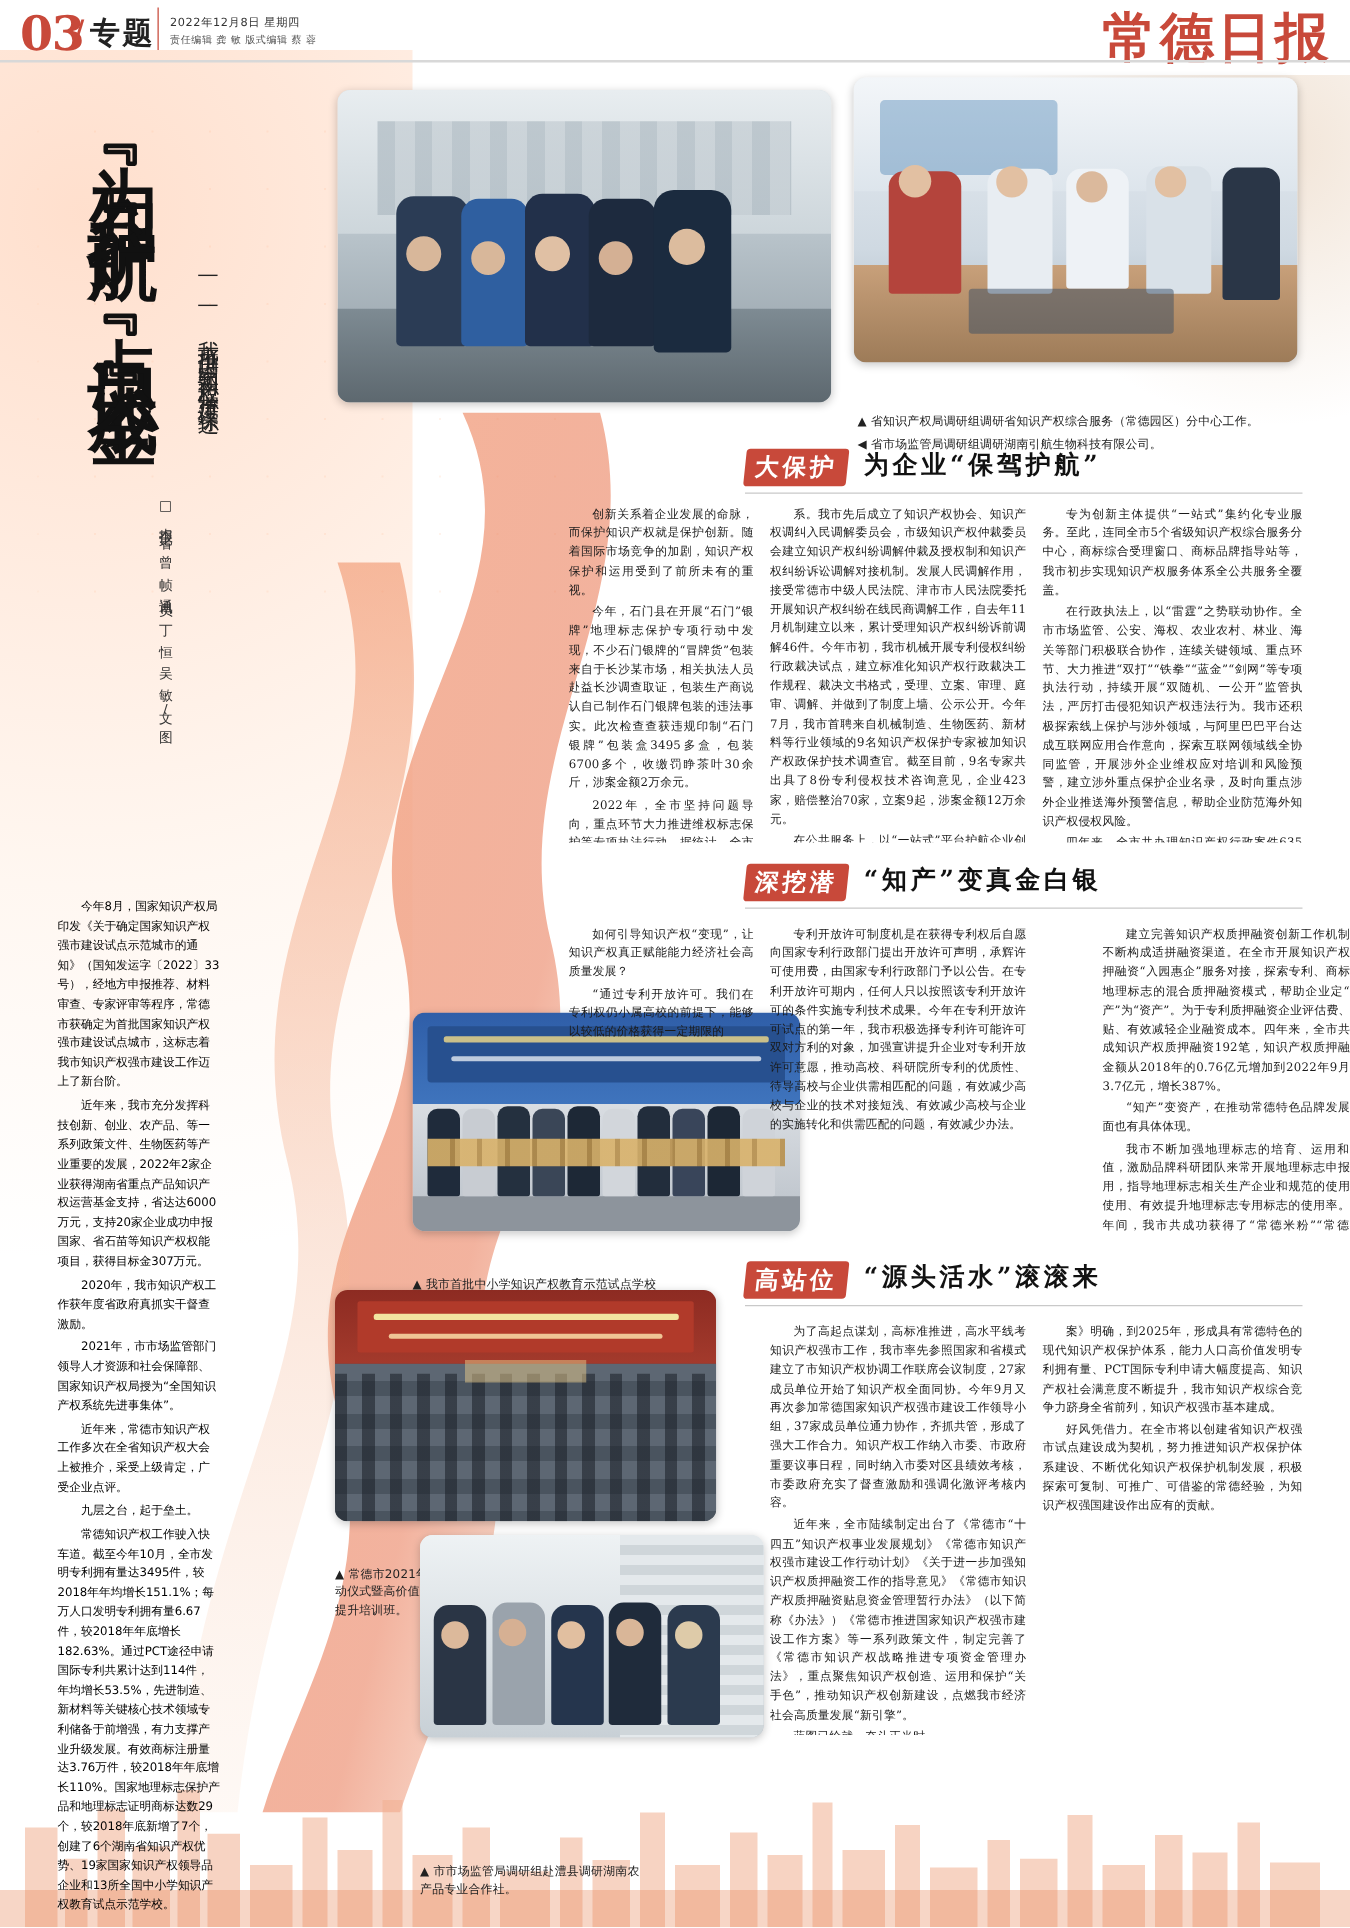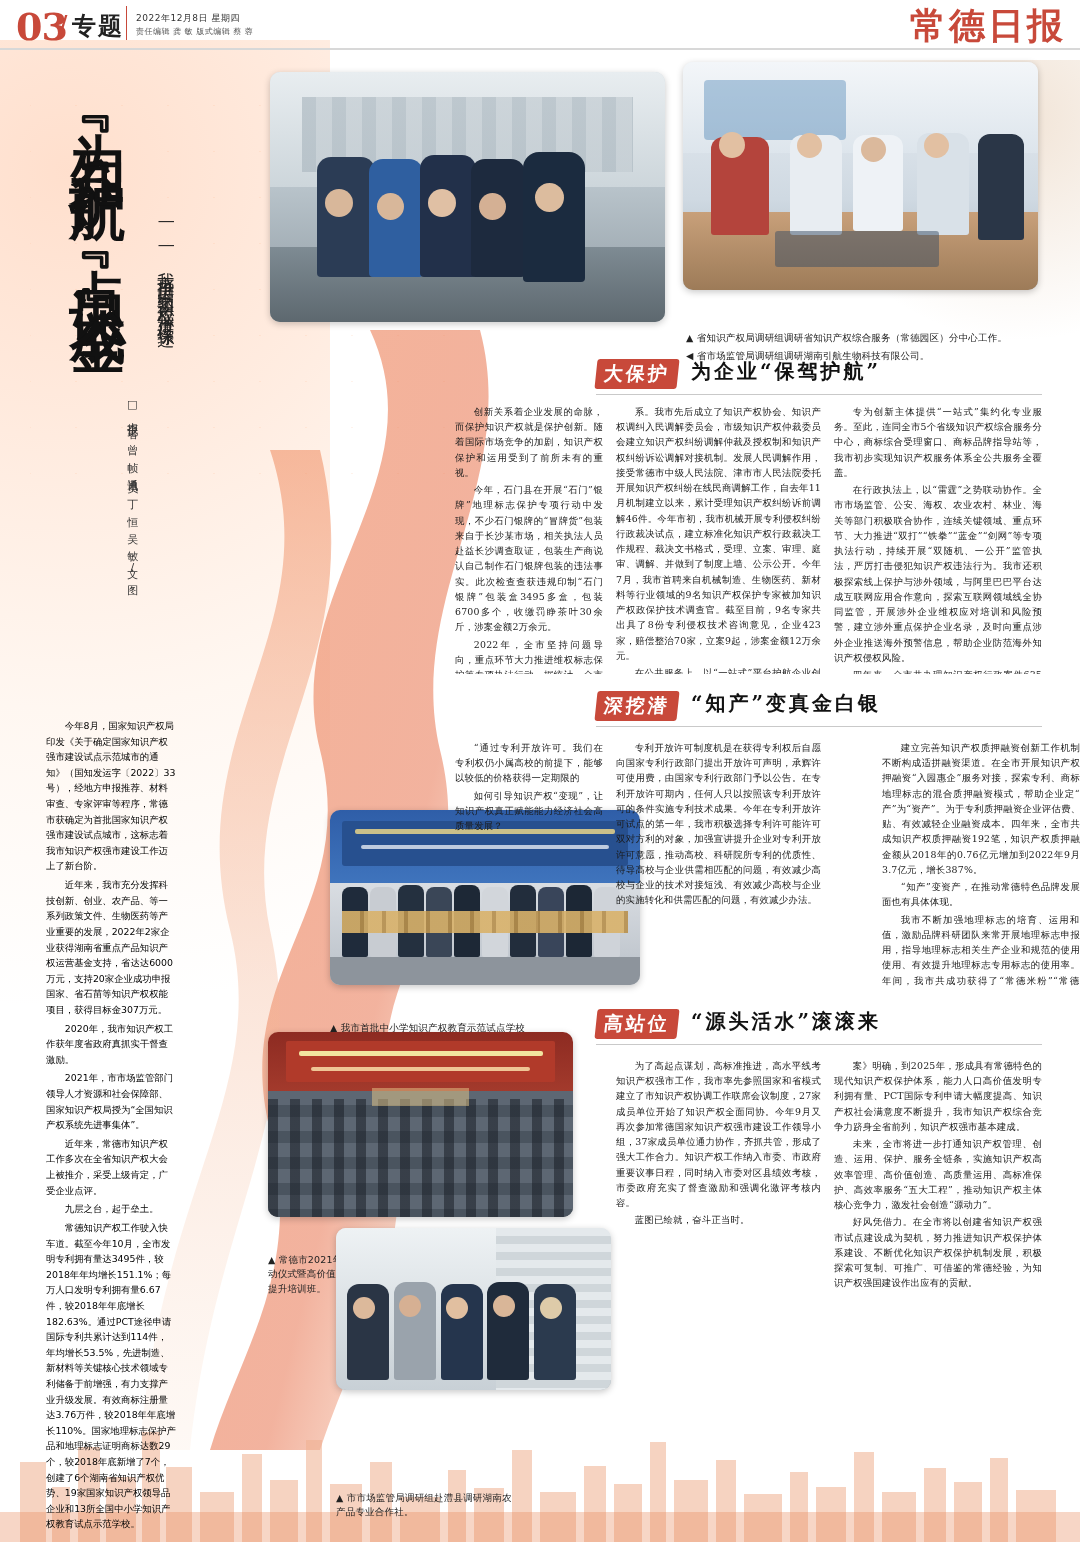--- a/index.html
+++ b/index.html
@@ -45,21 +45,21 @@
   }
   .mast-slash{position:absolute;left:58px;top:10px;font-size:28px;color:#c8493a;}
   .mast-section{
     position:absolute;left:72px;top:10px;font-size:24px;color:#222;font-weight:bold;
     font-family:"DejaVu Serif","Liberation Serif",serif;letter-spacing:2px;
   }
   .mast-rule{position:absolute;left:126px;top:6px;width:1px;height:34px;background:#c8493a;}
   .mast-date{position:absolute;left:136px;top:12px;font-size:9px;color:#333;letter-spacing:.5px;}
   .mast-editors{position:absolute;left:136px;top:26px;font-size:8px;color:#555;letter-spacing:.5px;}
   .mast-title{
-    position:absolute;right:14px;top:2px;font-size:36px;color:#c8493a;font-weight:bold;
+    position:absolute;right:14px;top:2px;font-size:43px;color:#c8493a;font-weight:bold;
     font-family:"DejaVu Serif","Liberation Serif",serif;letter-spacing:3px;
   }
   .mast-line{position:absolute;left:0;top:48px;width:1080px;height:2px;background:#d8d8d8;}
 
   
   .headline-wrap{position:absolute;left:66px;top:88px;width:180px;height:600px;}
   .headline{
     writing-mode:vertical-rl;text-orientation:upright;
     font-family:"DejaVu Serif","Liberation Serif",serif;
     font-size:56px;font-weight:bold;color:#111;letter-spacing:10px;line-height:1.16;
@@ -323,41 +323,41 @@
       <p>四年来，全市共办理知识产权行政案件635件，共处罚没人币804.8万元；受理知识产权仲裁案件988件，审结962件；批准和处定违纪知识产权案件12件17人；破获刑事案件63起，移送起诉犯罪嫌疑人105人，形成了有力震慑，维护了良好的市场秩序。</p>
     </div>
 
   <div class="sec-head" style="left:596px;top:690px;">
     <span class="tag">深挖潜</span>
     <span class="txt">“知产”变真金白银</span>
   </div>
   <div class="sec-rule" style="left:596px;top:726px;width:446px;"></div>
 
   <div class="col" style="left:455px;top:740px;width:148px;height:250px;overflow:hidden;" id="s2c1">
+      <p>如何引导知识产权“变现”，让知识产权真正赋能能力经济社会高质量发展？</p>
       <p>“通过专利开放许可。我们在专利权仍小属高校的前提下，能够以较低的价格获得一定期限的</p>
-      <p>如何引导知识产权“变现”，让知识产权真正赋能能力经济社会高质量发展？</p>
     </div>
   <div class="col" style="left:616px;top:740px;width:205px;height:250px;overflow:hidden;" id="s2c2">
       <p>专利开放许可制度机是在获得专利权后自愿向国家专利行政部门提出开放许可声明，承辉许可使用费，由国家专利行政部门予以公告。在专利开放许可期内，任何人只以按照该专利开放许可的条件实施专利技术成果。今年在专利开放许可试点的第一年，我市积极选择专利许可能许可双对方利的对象，加强宣讲提升企业对专利开放许可意愿，推动高校、科研院所专利的优质性、待导高校与企业供需相匹配的问题，有效减少高校与企业的技术对接短浅、有效减少高校与企业的实施转化和供需匹配的问题，有效减少办法。</p>
     </div>
   <div class="col" style="left:882px;top:740px;width:208px;height:250px;overflow:hidden;" id="s2c3">
       <p>建立完善知识产权质押融资创新工作机制，不断构成适拼融资渠道。在全市开展知识产权质押融资“入园惠企”服务对接，探索专利、商标、地理标志的混合质押融资模式，帮助企业定“知产”为“资产”。为于专利质押融资企业评估费、补贴、有效减轻企业融资成本。四年来，全市共完成知识产权质押融资192笔，知识产权质押融资金额从2018年的0.76亿元增加到2022年9月的3.7亿元，增长387%。</p>
       <p>“知产”变资产，在推动常德特色品牌发展方面也有具体体现。</p>
       <p>我市不断加强地理标志的培育、运用和增值，激励品牌科研团队来常开展地理标志申报调用，指导地理标志相关生产企业和规范的使用，使用、有效提升地理标志专用标志的使用率。四年间，我市共成功获得了“常德米粉”“常德香米”等7件地理标志证明商标，创建了常德市省级地理标志保护示范区，石门柑橘植入了同我地理标志保护意向清单。地理标志专用标志使用企业从62家增加至117家，使用年均增幅超过40%，地理标志年产品价值达到80亿元。</p>
     </div>
 
   <div class="sec-head" style="left:596px;top:1008px;">
     <span class="tag">高站位</span>
     <span class="txt">“源头活水”滚滚来</span>
   </div>
   <div class="sec-rule" style="left:596px;top:1044px;width:446px;"></div>
 
   <div class="col" style="left:616px;top:1058px;width:205px;height:330px;overflow:hidden;" id="s3c1">
       <p>为了高起点谋划，高标准推进，高水平线考知识产权强市工作，我市率先参照国家和省模式建立了市知识产权协调工作联席会议制度，27家成员单位开始了知识产权全面同协。今年9月又再次参加常德国家知识产权强市建设工作领导小组，37家成员单位通力协作，齐抓共管，形成了强大工作合力。知识产权工作纳入市委、市政府重要议事日程，同时纳入市委对区县绩效考核，市委政府充实了督查激励和强调化激评考核内容。</p>
+      <p>近年来，全市陆续制定出台了《常德市“十四五”知识产权事业发展规划》《常德市知识产权强市建设工作行动计划》《关于进一步加强知识产权质押融资工作的指导意见》《常德市知识产权质押融资贴息资金管理暂行办法》（以下简称《办法》）《常德市推进国家知识产权强市建设工作方案》等一系列政策文件，制定完善了《常德市知识产权战略推进专项资金管理办法》，重点聚焦知识产权创造、运用和保护“关手色”，推动知识产权创新建设，点燃我市经济社会高质量发展“新引擎”。</p>
       <p>蓝图已绘就，奋斗正当时。</p>
     </div>
   <div class="col" style="left:834px;top:1058px;width:208px;height:330px;overflow:hidden;" id="s3c2">
       <p>案》明确，到2025年，形成具有常德特色的现代知识产权保护体系，能力人口高价值发明专利拥有量、PCT国际专利申请大幅度提高、知识产权社会满意度不断提升，我市知识产权综合竞争力跻身全省前列，知识产权强市基本建成。</p>
-      <p>未来，全市将进一步打通知识产权管理、创造、运用、保护、服务全链条，实施知识产权高效率管理、高价值创造、高质量运用、高标准保护、高效率服务“五大工程”，推动知识产权主体核心竞争力，激发社会创造“源动力”。</p>
       <p>好风凭借力。在全市将以创建省知识产权强市试点建设成为契机，努力推进知识产权保护体系建设、不断优化知识产权保护机制发展，积极探索可复制、可推广、可借鉴的常德经验，为知识产权强国建设作出应有的贡献。</p>
     </div>
 
 </div>
 
 </body></html>

